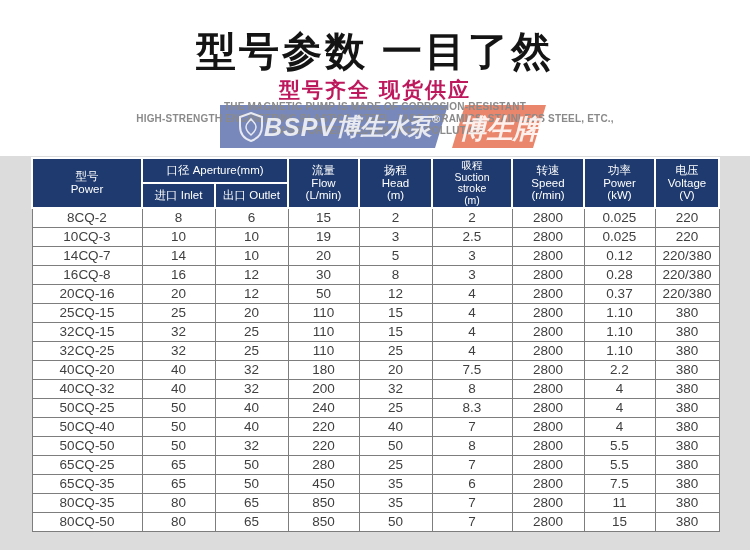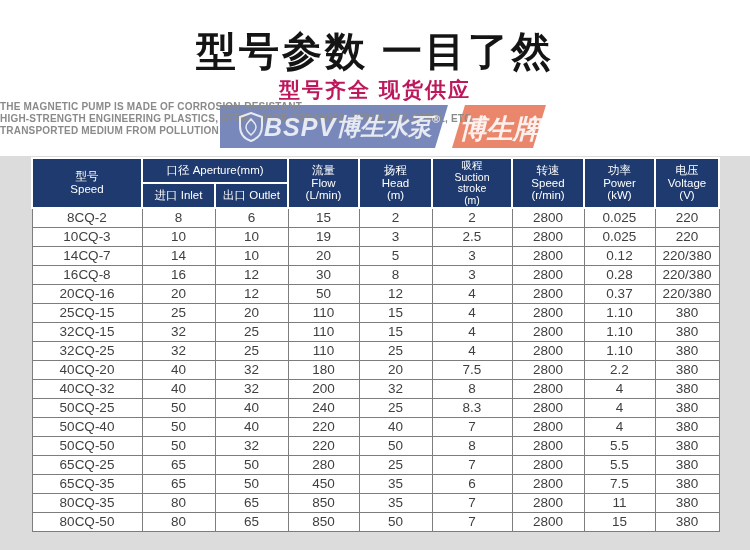--- a/index.html
+++ b/index.html
@@ -59,21 +59,21 @@
     width: 94px; height: 43px;
     background: var(--banner-red, #e87c5e);
     opacity: 0.92;
     clip-path: polygon(13px 0, 100% 0, calc(100% - 13px) 100%, 0 100%);
   }
 
   .wm-desc {
     position: absolute;
     left: 0; top: 101px;
     width: 750px;
-    text-align: left;
+    text-align: center;
     font-size: 10px;
     font-weight: 700;
     line-height: 12px;
     color: #8a8a8a;
     letter-spacing: 0.2px;
   }
 
   .wm-blue-text {
     position: absolute;
     left: 238px; top: 111px;
@@ -178,21 +178,21 @@
       <col style="width:71px">
         <col style="width:73px">
         <col style="width:80px">
       <col style="width:72px">
         <col style="width:71px">
         <col style="width:64px">
     </colgroup>
     <thead>
       <tr>
         <th rowspan="2">型号
-Speed</th>
+Power</th>
         <th colspan="2">口径  Aperture(mm)</th>
         <th rowspan="2">流量
 Flow
 (L/min)</th>
         <th rowspan="2">扬程
 Head
 (m)</th>
         <th rowspan="2" class="th-sm">吸程
 Suction
 stroke

